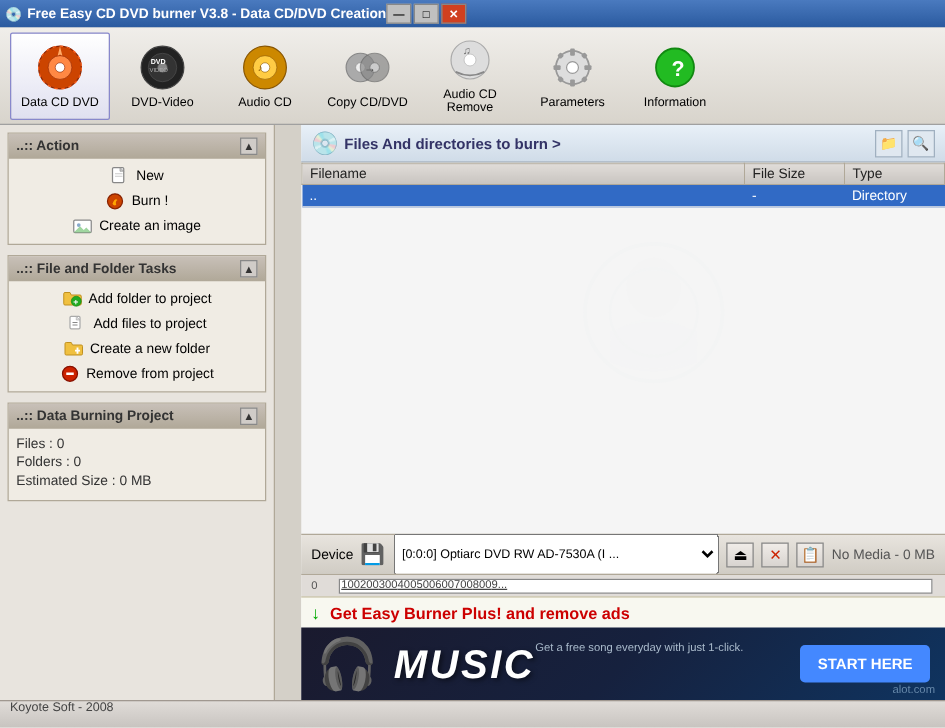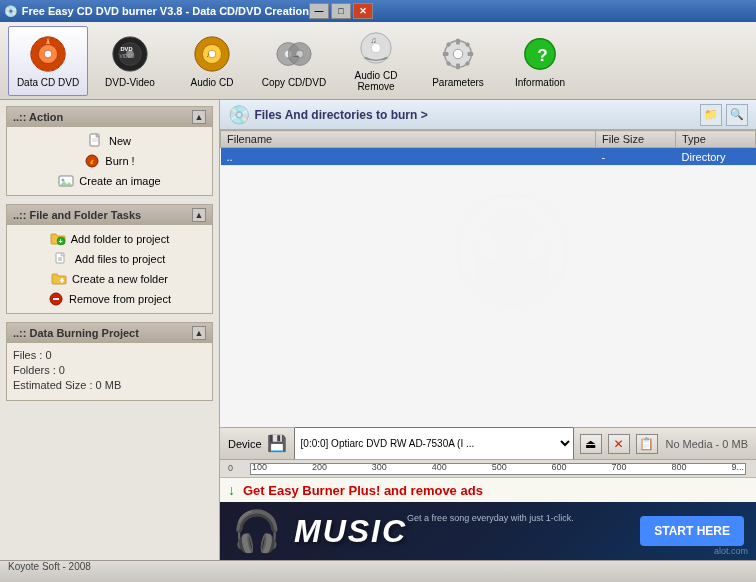--- a/index.html
+++ b/index.html
@@ -68,20 +68,21 @@
     .toolbar-label {
       font-size: 10px;
       text-align: center;
       color: #000;
     }
 
     
     #main {
       display: flex;
       height: calc(582px - 22px - 78px - 22px);
+      gap: 21px;
     }
 
     
     #sidebar {
       width: 220px;
       background: #e8e4de;
       border-right: 1px solid #b0a898;
       padding: 6px;
       overflow-y: auto;
       flex-shrink: 0;
@@ -234,25 +235,25 @@
     #progress-track {
       position: absolute; top: 3px; left: 30px; right: 10px;
       height: 12px;
       background: white;
       border: 1px solid #888;
     }
     #progress-labels {
       position: absolute; top: 2px; left: 30px; right: 10px;
       height: 14px;
       display: flex;
-      justify-content: space-between;
       font-size: 9px;
       color: #444;
       padding: 0 2px;
       pointer-events: none;
+      text-decoration: underline;
     }
 
     
     #promo-area {
       background: #f8f8f0;
       border-top: 1px solid #c0b898;
       padding: 4px 8px;
       display: flex;
       align-items: center;
       gap: 8px;

